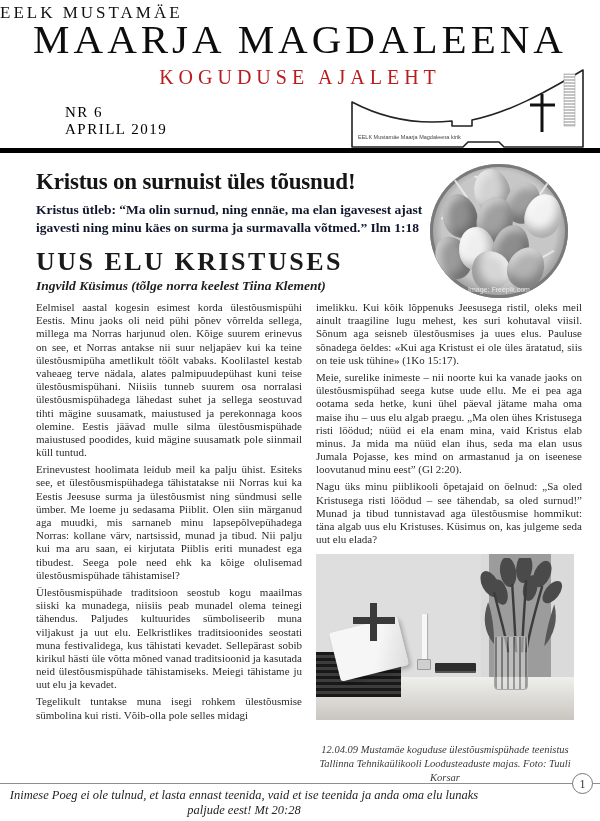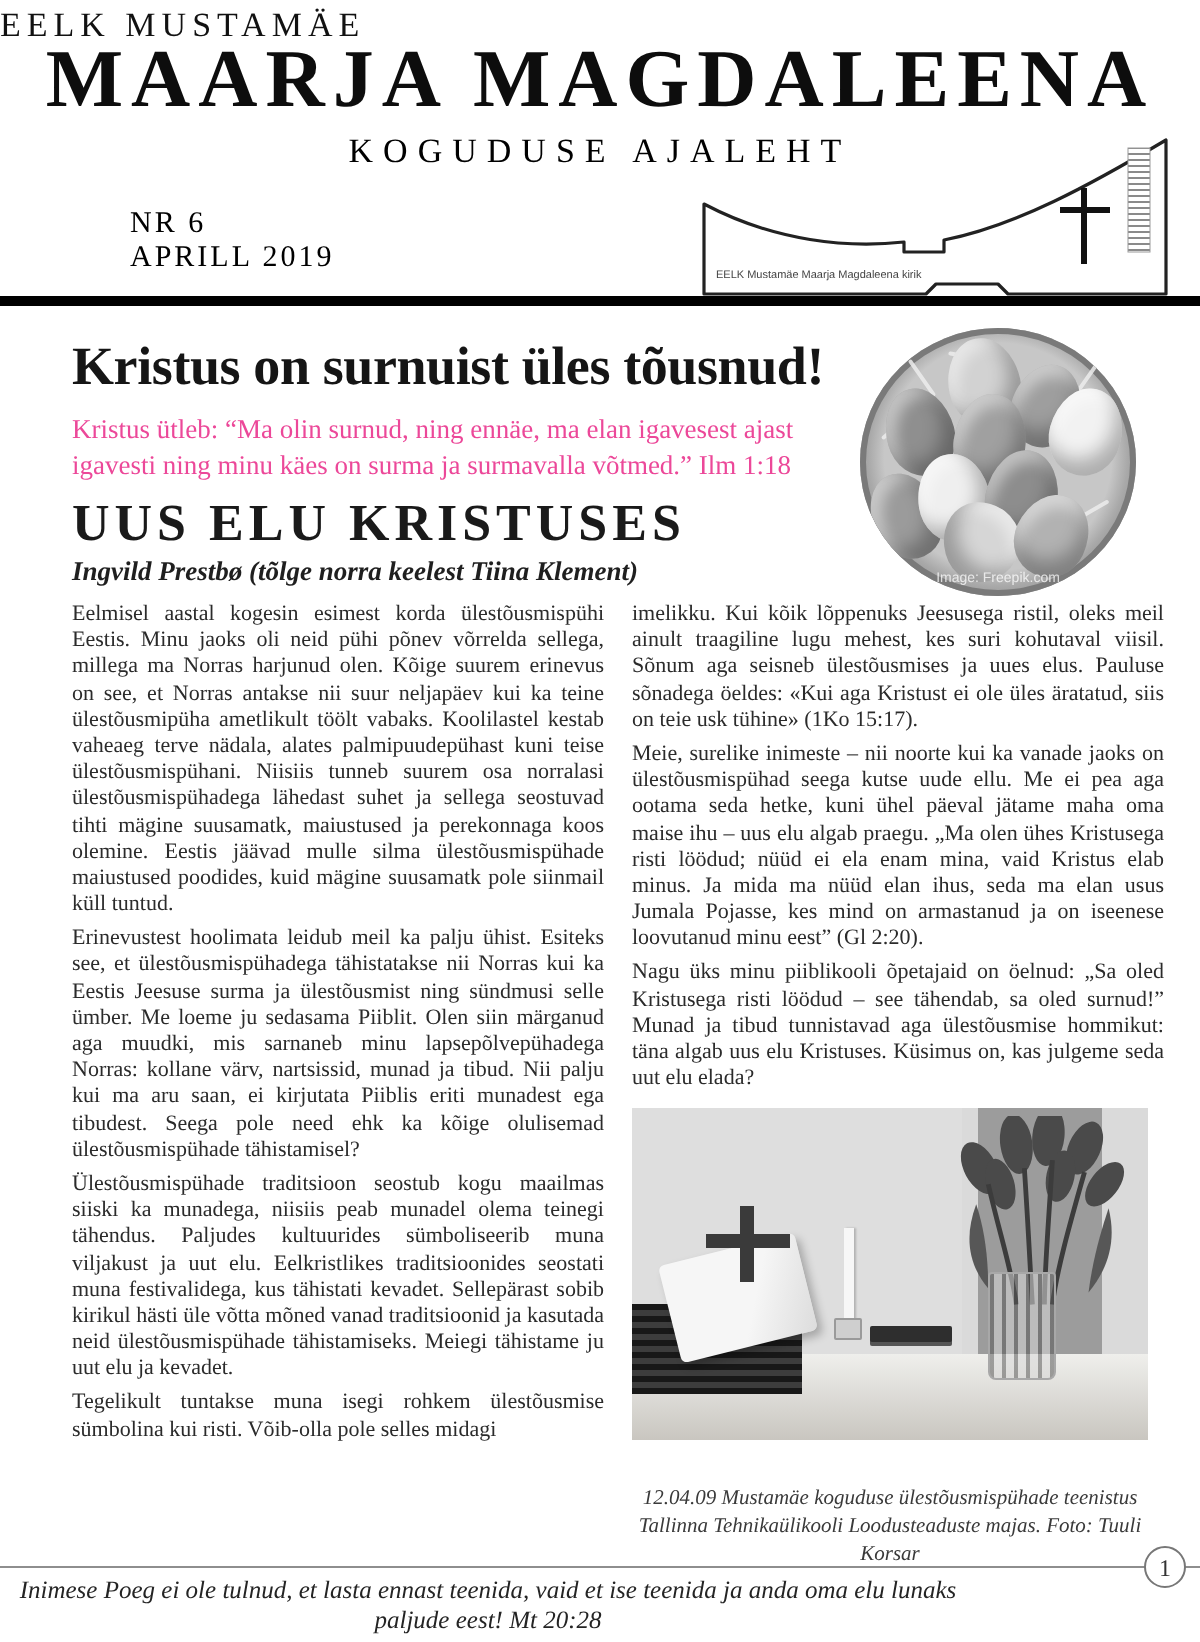--- a/index.html
+++ b/index.html
@@ -6,33 +6,33 @@
   html,body { background:#e9e9e9; }
   .page {
     position:relative; width:600px; height:821px; margin:0 auto;
     background:#ffffff; color:#1c1c1c; overflow:hidden;
     font-family:"Liberation Serif", serif;
   }
   
   .mh-kicker { position:absolute; top:3px; left:0; width:100%; 
     font-size:17px; letter-spacing:3px; color:#111; }
   .mh-title  { position:absolute; top:19px; left:0; width:100%; text-align:center;
-    font-size:41px; letter-spacing:4px; line-height:1; color:#0d0d0d;font-weight:bold; }
+    font-size:41px; letter-spacing:4px; line-height:1; color:#0d0d0d; }
   .mh-sub    { position:absolute; top:66px; left:0; width:100%; text-align:center;
-    font-size:17px; letter-spacing:5px; color:#000000; }
+    font-size:20px; letter-spacing:5px; color:#b91c1c; }
   .issue { position:absolute; top:104px; left:35px; font-size:15px;
     letter-spacing:1.5px; line-height:1.15; color:#000000;margin-left:30px; }
   .church { position:absolute; top:64px; right:2px; width:252px; height:85px; }
   .rule-thickthin { position:absolute; top:148px; left:0; width:600px; height:2px;
     border-top:1px solid #000; border-bottom:4px solid #000; background:#fff; }
 
   
   .lead { position:absolute; top:169px; left:36px; width:392px; }
-  .lead h1 { font-size:27px; font-weight:bold; letter-spacing:-0.2px; line-height:1.1; color:#151515;font-family:Liberation Serif, serif; }
-  .lead .lq { margin-top:7px; font-size:13.5px; line-height:1.32; color:#ec4899; }
+  .lead h1 { font-size:23px; font-weight:bold; letter-spacing:-0.2px; line-height:1.1; color:#151515;font-family:Liberation Serif, serif; }
+  .lead .lq { margin-top:7px; font-size:13.5px; line-height:1.32; color:#0f172a;font-weight:bold; }
 
   
   .eggs { position:absolute; top:164px; left:430px; width:138px; height:134px;
     border-radius:50%;
     background:radial-gradient(circle at 50% 48%, #c7c7c7 0 58%, #a9a9a9 66%, #848484 80%, #6f6f6f 90%, #5f5f5f 100%);
     overflow:hidden; box-shadow:inset 0 0 0 3px #7a7a7a; }
   .straw { position:absolute; height:2px; background:#ececec; opacity:.85; border-radius:1px; }
   .s1{left:8px;top:46px;width:26px;transform:rotate(-40deg);} .s2{left:12px;top:86px;width:30px;transform:rotate(28deg);}
   .s3{left:96px;top:48px;width:30px;transform:rotate(35deg);} .s4{left:100px;top:92px;width:26px;transform:rotate(-30deg);}
   .s5{left:44px;top:14px;width:28px;transform:rotate(10deg);} .s6{left:72px;top:112px;width:30px;transform:rotate(8deg);}
@@ -151,21 +151,21 @@
     <div class="egg e8"></div>
     <div class="egg e6"></div>
     <div class="egg e7"></div>
     <div class="egg e9"></div>
     <div class="egg e10"></div>
     <div class="wm">Image: Freepik.com</div>
   </div>
 
   <div class="art-head">
     <div class="art-title">UUS ELU KRISTUSES</div>
-    <div class="byline">Ingvild Prestbø (tõlge norra keelest Tiina Klement)</div>
+    <div class="byline">Ingvild Küsimus (tõlge norra keelest Tiina Klement)</div>
   </div>
 
   <div class="bodytext">
     <div class="col">
         <p class="para">Eelmisel aastal kogesin esimest korda ülestõusmispühi Eestis. Minu jaoks oli neid pühi põnev võrrelda sellega, millega ma Norras harjunud olen. Kõige suurem erinevus on see, et Norras antakse nii suur neljapäev kui ka teine ülestõusmipüha ametlikult töölt vabaks. Koolilastel kestab vaheaeg terve nädala, alates palmipuudepühast kuni teise ülestõusmispühani. Niisiis tunneb suurem osa norralasi ülestõusmispühadega lähedast suhet ja sellega seostuvad tihti mägine suusamatk, maiustused ja perekonnaga koos olemine. Eestis jäävad mulle silma ülestõusmispühade maiustused poodides, kuid mägine suusamatk pole siinmail küll tuntud.</p>
         <p class="para">Erinevustest hoolimata leidub meil ka palju ühist. Esiteks see, et ülestõusmispühadega tähistatakse nii Norras kui ka Eestis Jeesuse surma ja ülestõusmist ning sündmusi selle ümber. Me loeme ju sedasama Piiblit. Olen siin märganud aga muudki, mis sarnaneb minu lapsepõlvepühadega Norras: kollane värv, nartsissid, munad ja tibud. Nii palju kui ma aru saan, ei kirjutata Piiblis eriti munadest ega tibudest. Seega pole need ehk ka kõige olulisemad ülestõusmispühade tähistamisel?</p>
         <p class="para">Ülestõusmispühade traditsioon seostub kogu maailmas siiski ka munadega, niisiis peab munadel olema teinegi tähendus. Paljudes kultuurides sümboliseerib muna viljakust ja uut elu. Eelkristlikes traditsioonides seostati muna festivalidega, kus tähistati kevadet. Sellepärast sobib kirikul hästi üle võtta mõned vanad traditsioonid ja kasutada neid ülestõusmispühade tähistamiseks. Meiegi tähistame ju uut elu ja kevadet.</p>
         <p class="para">Tegelikult tuntakse muna isegi rohkem ülestõusmise sümbolina kui risti. Võib-olla pole selles midagi</p>
       </div>
     <div class="col">

